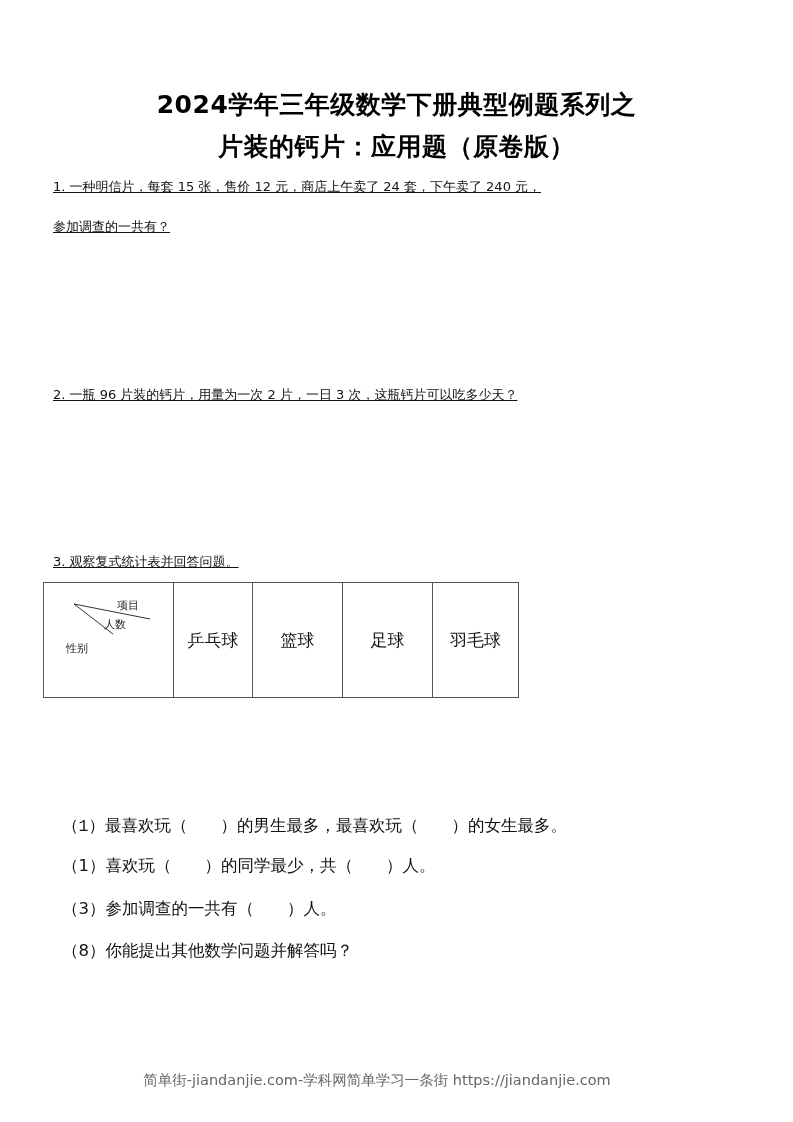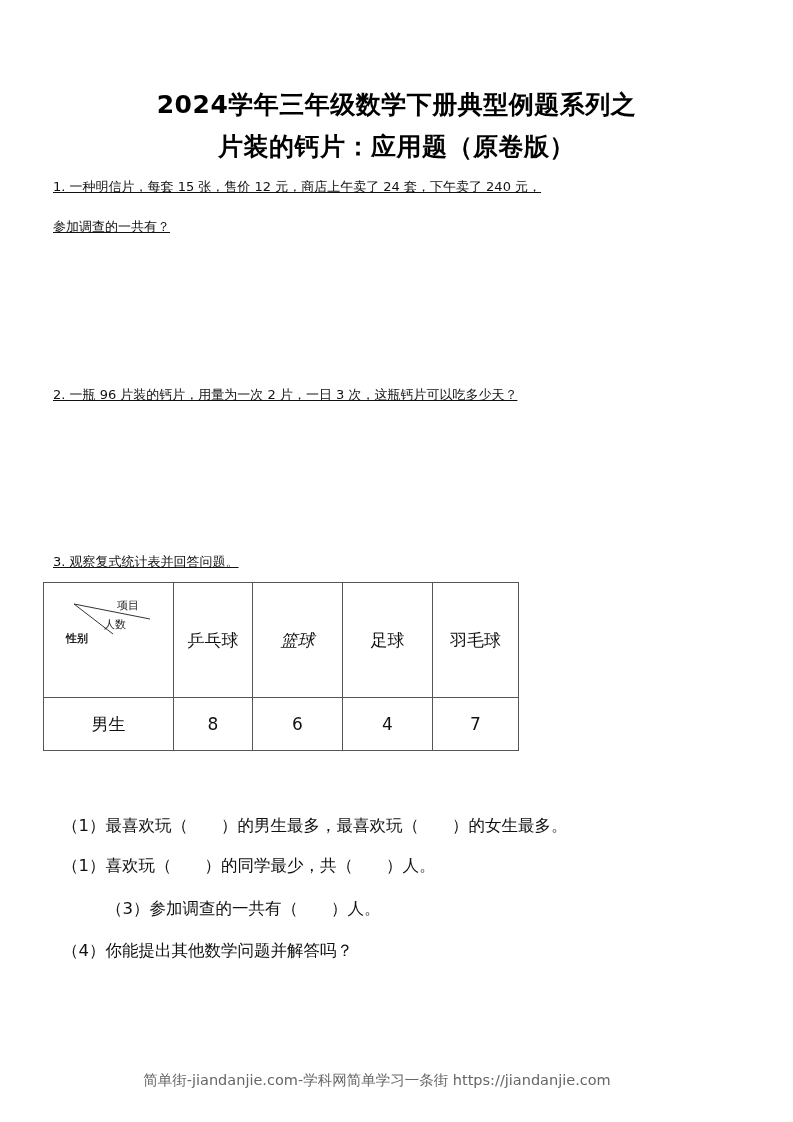--- a/index.html
+++ b/index.html
@@ -34,37 +34,30 @@
     <tbody>
         <tr style="height:115px;">
       <td class="hdr-cell" style="width:129px;">
         <div class="diag">
           <svg width="129" height="115" style="position:absolute;left:0;top:0;">
             <line x1="30" y1="21" x2="106" y2="36" stroke="#333" stroke-width="1"></line>
             <line x1="30" y1="21" x2="69" y2="51" stroke="#333" stroke-width="1"></line>
           </svg>
           <span style="left:73px;top:15px;">项目</span>
           <span style="left:60px;top:34px;font-family:Liberation Mono, monospace;">人数</span>
-          <span style="left:22px;top:48px;font-weight:bold;">性别</span>
+          <span style="left:22px;top:58px;">性别</span>
         </div>
       </td>
       <td style="width:78px;margin-top:20px;">乒乓球</td>
-      <td style="width:89px;font-style:italic;">篮球</td>
+      <td style="width:89px;">篮球</td>
       <td style="width:89px;margin-left:40px;">足球</td>
       <td style="width:85px;">羽毛球</td>
-    </tr>
-    <tr style="height:53px;">
-      <td>男生</td>
-      <td>8</td>
-      <td>6</td>
-      <td>4</td>
-      <td>7</td>
     </tr>
   </tbody>
     </table>
 
-  <div class="sub" style="top:815px;">（1）最喜欢玩（　　）的男生最多，最喜欢玩（　　）的女生最多。</div>
+  <div class="sub" style="top:815px;font-family:Liberation Mono, monospace;">（1）最喜欢玩（　　）的男生最多，最喜欢玩（　　）的女生最多。</div>
   <div class="sub" style="top:855px;">（1）喜欢玩（　　）的同学最少，共（　　）人。</div>
-  <div class="sub" style="top:898px;margin-left:44px;">（3）参加调查的一共有（　　）人。</div>
-  <div class="sub" style="top:940px;">（4）你能提出其他数学问题并解答吗？</div>
+  <div class="sub" style="top:898px;">（3）参加调查的一共有（　　）人。</div>
+  <div class="sub" style="top:940px;">（8）你能提出其他数学问题并解答吗？</div>
 
   <div class="footer">简单街-jiandanjie.com-学科网简单学习一条街 https://jiandanjie.com</div>
 </div>
 
 </body></html>

